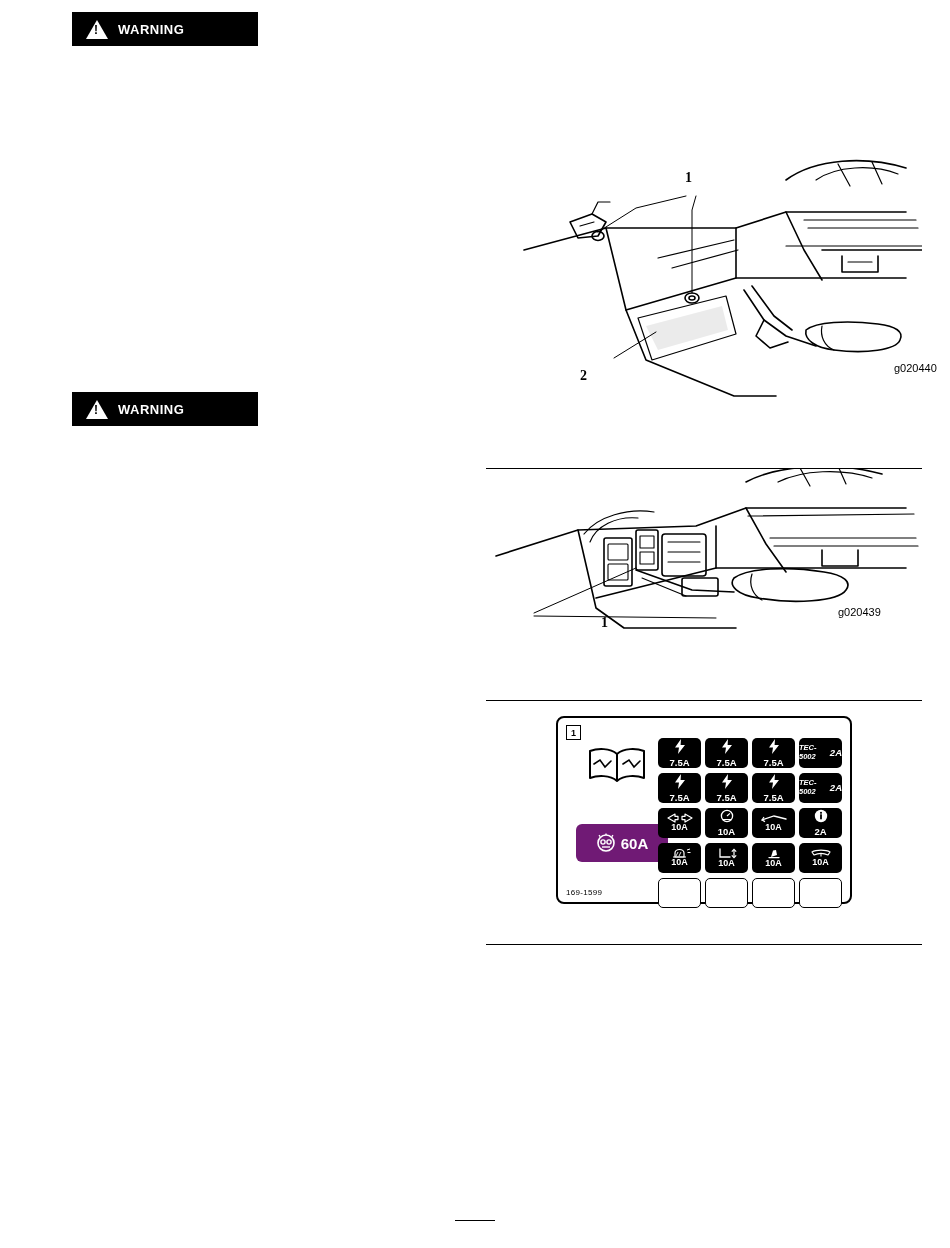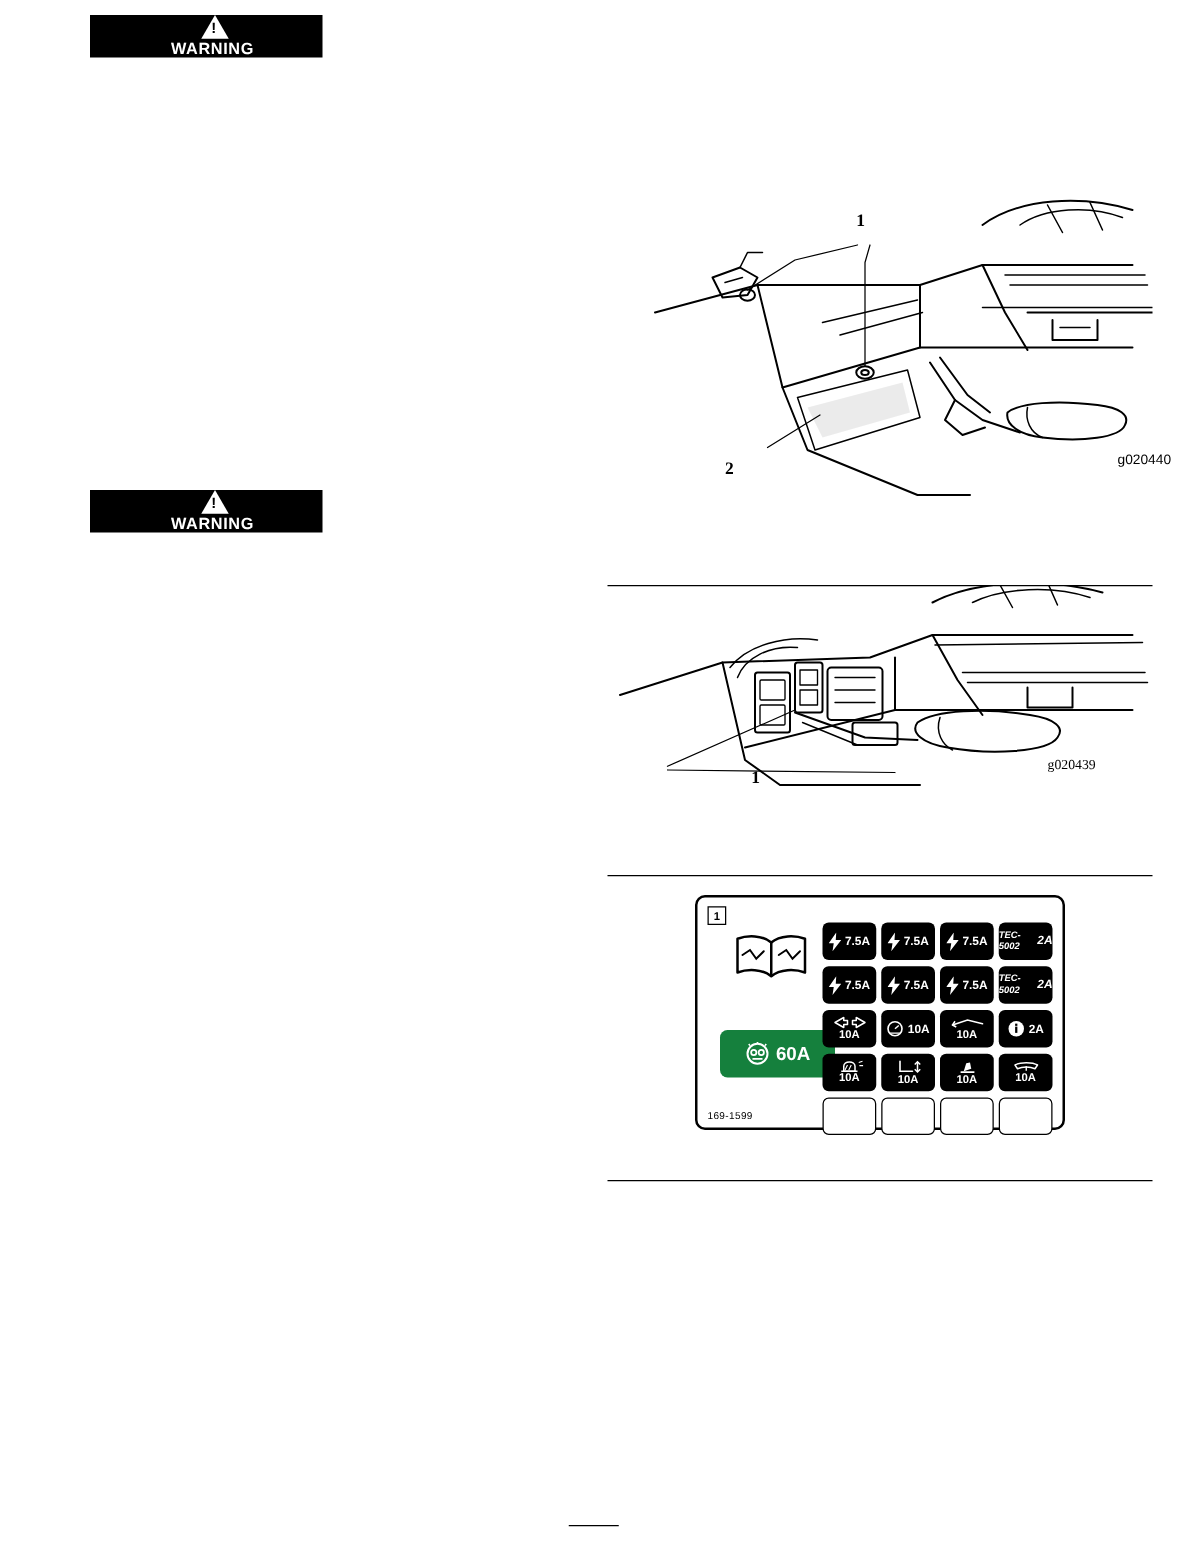--- a/index.html
+++ b/index.html
@@ -16,21 +16,20 @@
     overflow: hidden;
   }
 
   
   .warning-banner {
     position: absolute;
     background: #000000;
     display: flex;
     align-items: center;
     box-sizing: border-box;
-    flex-direction: column;
   }
   .warning-banner.top { left: 72px; top: 12px; width: 186px; height: 34px; }
   .warning-banner.mid { left: 72px; top: 392px; width: 186px; height: 34px; }
 
   .warn-tri {
     width: 0; height: 0;
     border-left: 11px solid transparent;
     border-right: 11px solid transparent;
     border-bottom: 19px solid #ffffff;
     position: relative;
@@ -127,21 +126,21 @@
     top: 26px;
     width: 62px;
     height: 42px;
   }
   .big-fuse {
     position: absolute;
     left: 18px;
     top: 106px;
     width: 92px;
     height: 38px;
-    background: #15803d;
+    background: #701a75;
     border-radius: 6px;
     color: #ffffff;
     display: flex;
     align-items: center;
     justify-content: center;
     gap: 5px;
     box-sizing: border-box;
   }
   .big-fuse .amp {
     font-size: 15px;
@@ -163,20 +162,21 @@
     background: #000000;
     border-radius: 5px;
     color: #ffffff;
     position: relative;
     display: flex;
     align-items: center;
     justify-content: center;
     gap: 3px;
     box-sizing: border-box;
     overflow: hidden;
+    flex-direction: column;
   }
   .fuse.empty {
     background: #ffffff;
     border: 1.5px solid #000000;
   }
   .fuse .amp {
     font-size: 9.5px;
     font-weight: bold;
     font-family: "Liberation Sans", sans-serif;
     white-space: nowrap;
@@ -318,21 +318,21 @@
       <path d="M266 106 C262 118, 268 128, 276 132" stroke-width="1.2"></path>
 
       <path d="M104 74 C110 58, 130 48, 152 50" stroke-width="1.2"></path>
       <path d="M98 66 C112 48, 142 40, 168 44" stroke-width="1.2"></path>
 
       <path d="M48 145 L150 100" stroke-width="1"></path>
       <path d="M48 148 L230 150" stroke-width="1"></path>
     </g>
   </svg>
   <div class="callout" style="left:115px; top:147px;">1</div>
-  <div class="fig-id" style="left:352px; top:138px;font-family:Liberation Serif, serif;">g020439</div>
+  <div class="fig-id" style="left:352px; top:138px;">g020439</div>
 </div>
 
 <div class="rule-top rule-b"></div>
 
 <div class="decal">
 
   <div class="decal-num">1</div>
 
   <div class="book-icon">
     <svg width="62" height="42" viewBox="0 0 62 42">

